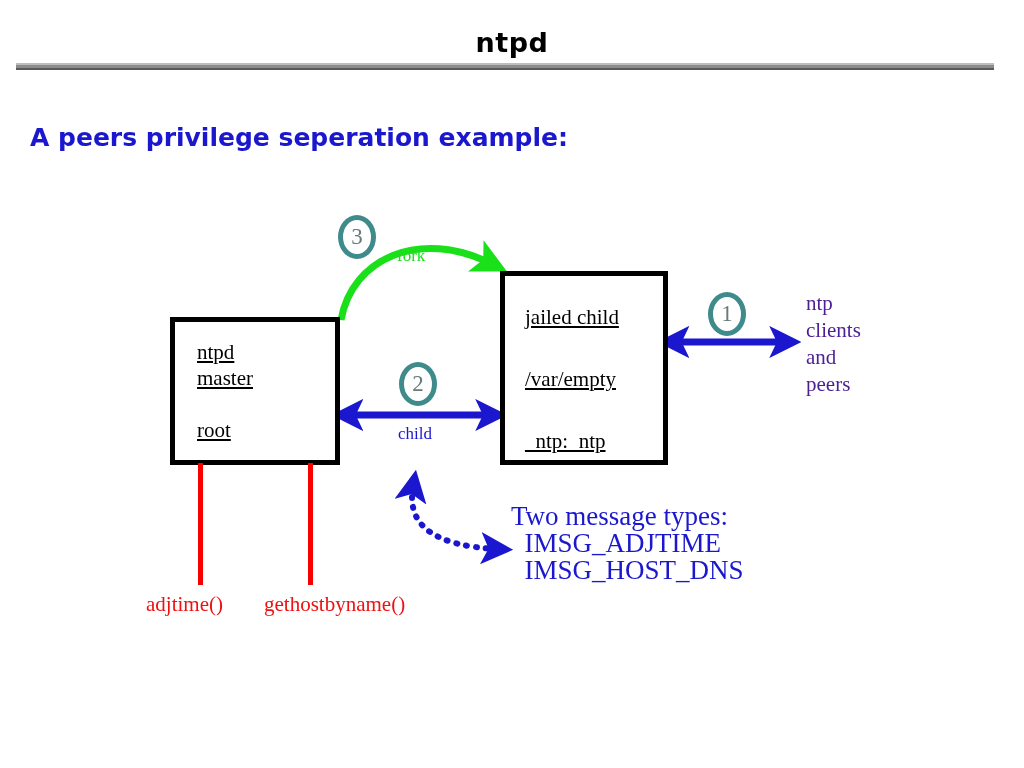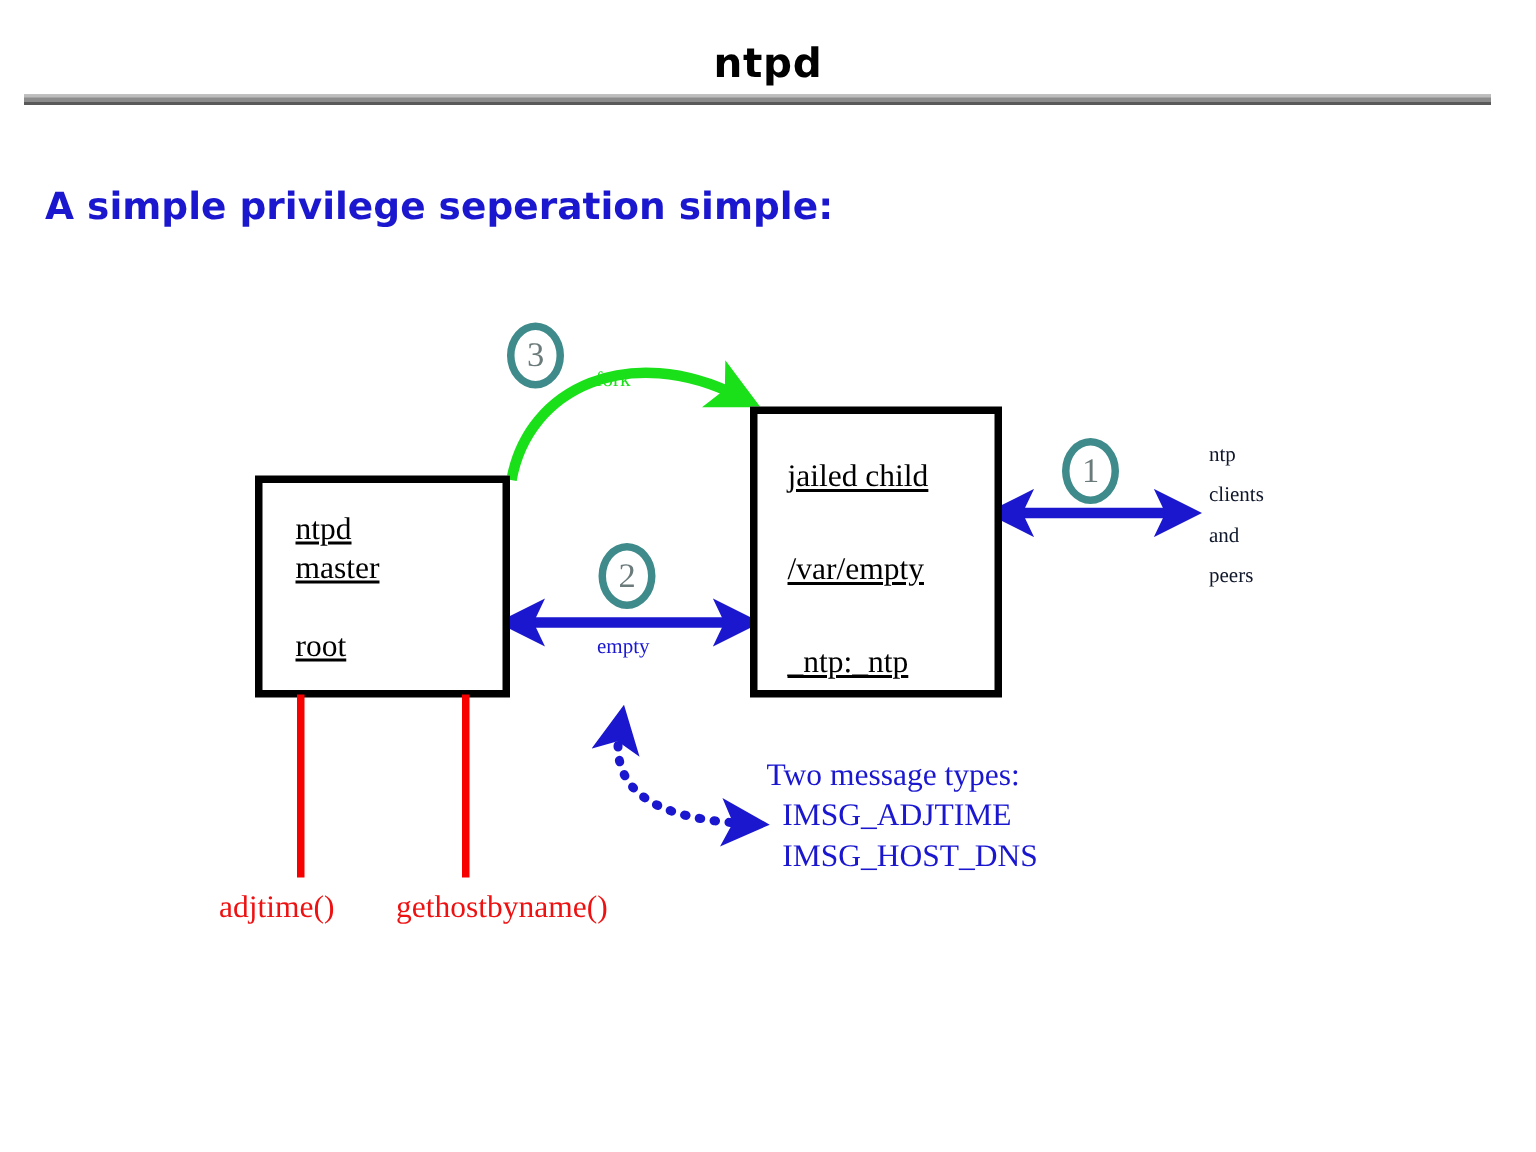--- a/index.html
+++ b/index.html
@@ -133,21 +133,21 @@
     line-height: 34px;
   }
   #step-1 { left: 708px; top: 292px; }
   #step-2 { left: 399px; top: 362px; }
   #step-3 { left: 338px; top: 215px; }
 
   
   .arrow-label {
     position: absolute;
     font-family: "Liberation Serif", serif;
-    font-size: 14px;
+    font-size: 17px;
     color: #1a17cf;
     white-space: pre;
   }
   #label-fork {
     color: #1ae01a;
     left: 397px;
     top: 246px;
   }
   #label-pipe {
     left: 398px;
@@ -156,45 +156,45 @@
   #label-socket {
     left: 687px;
     top: 353px;
     line-height: 29px;
   }
   #label-peers {
     position: absolute;
     left: 806px;
     top: 290px;
     font-family: "Liberation Serif", serif;
-    font-size: 14px;
+    font-size: 21px;
     line-height: 27px;
-    color: #0f172a;
+    color: #4c1d95;
     white-space: pre;
   }
   #label-msgtypes {
     position: absolute;
     left: 511px;
     top: 503px;
     font-family: "Liberation Serif", serif;
-    font-size: 21px;
+    font-size: 27px;
     line-height: 27px;
     color: #1a17cf;
     white-space: pre;
   }
 </style>
 </head>
 <body>
 
 <div id="slide">
 
   <div id="slide-title">ntpd</div>
   <div id="title-rule"></div>
 
-  <div id="subtitle">A simple privilege seperation simple:</div>
+  <div id="subtitle">A peers privilege seperation example:</div>
 
   <svg id="arrow-layer" viewBox="0 0 1024 768" xmlns="http://www.w3.org/2000/svg">
     <defs>
       <marker id="head-green" markerWidth="5" markerHeight="5" refX="2.6" refY="2.5" orient="auto" markerUnits="strokeWidth">
         <path d="M0,0 L5,2.5 L0,5 L1.2,2.5 z" fill="#1ae01a"></path>
       </marker>
       <marker id="head-blue-end" markerWidth="4.6" markerHeight="4.6" refX="2.4" refY="2.3" orient="auto" markerUnits="strokeWidth">
         <path d="M0,0 L4.6,2.3 L0,4.6 L1.1,2.3 z" fill="#1a17cf"></path>
       </marker>
       <marker id="head-blue-start" markerWidth="4.6" markerHeight="4.6" refX="2.2" refY="2.3" orient="auto-start-reverse" markerUnits="strokeWidth">
@@ -230,21 +230,21 @@
 /var/empty
 
 _ntp:_ntp</div>
   </div>
 
   <div class="step-circle" id="step-1">1</div>
   <div class="step-circle" id="step-2">2</div>
   <div class="step-circle" id="step-3">3</div>
 
   <div class="arrow-label" id="label-fork">fork</div>
-  <div class="arrow-label" id="label-pipe">empty</div>
+  <div class="arrow-label" id="label-pipe">child</div>
 
   <div id="label-peers">ntp
 clients
 and
 peers</div>
 
   <div id="label-msgtypes">Two message types:
   IMSG_ADJTIME
   IMSG_HOST_DNS</div>
 

